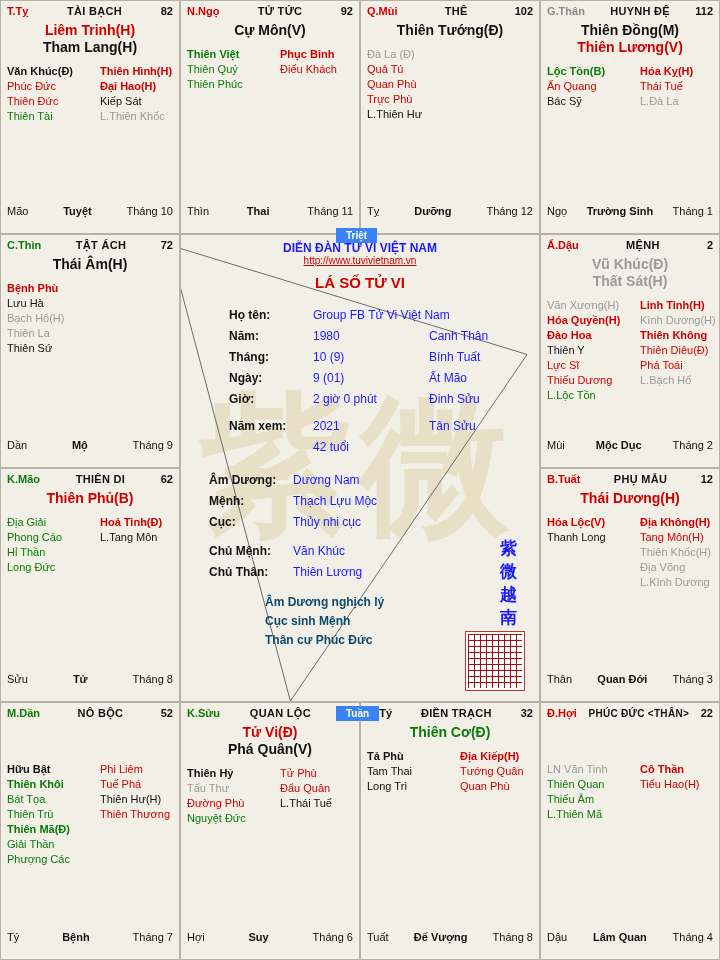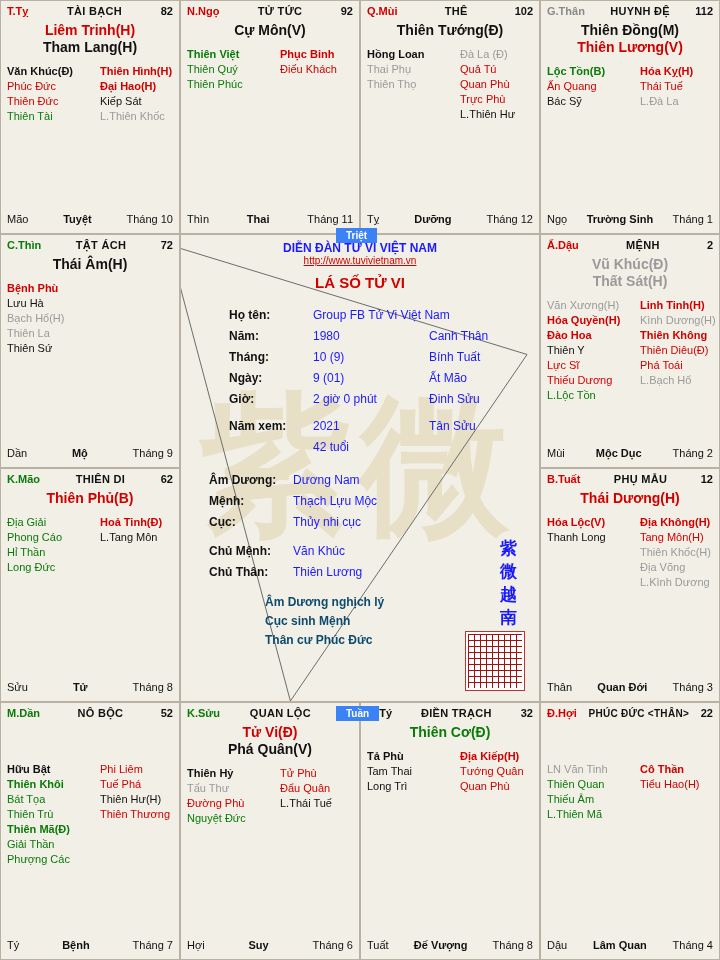--- a/index.html
+++ b/index.html
@@ -59,21 +59,21 @@
     margin-top:8px;
     font-size:11px;
     line-height:15px;
   }
   .stars .col{flex:1;min-width:0;}
   .stars .col div{white-space:nowrap;}
   .bold{font-weight:bold;}
   
   .p-foot{
     position:absolute;
-    left:6px;right:6px;bottom:8px;
+    left:6px;right:6px;bottom:16px;
     display:flex;
     justify-content:space-between;
     font-size:11px;
     color:#111;
   }
   .p-foot .mid{font-weight:bold;}
   
   .center-wrap{
     grid-column:2 / span 2;
     grid-row:2 / span 2;
@@ -221,25 +221,20 @@
     <div class="p-head">
       <span class="cung red">Q.Mùi</span>
       <span class="name">THÊ</span>
       <span class="num">102</span>
     </div>
     <div class="chinh">
       <div class="black">Thiên Tướng(Đ)</div>
     </div>
     <div class="stars">
       <div class="col">
-        <div class="black bold">Hồng Loan</div>
-        <div class="gray">Thai Phụ</div>
-        <div class="gray">Thiên Thọ</div>
-      </div>
-      <div class="col">
         <div class="gray">Đà La (Đ)</div>
         <div class="red">Quả Tú</div>
         <div class="red">Quan Phù</div>
         <div class="red">Trực Phù</div>
         <div class="black">L.Thiên Hư</div>
       </div>
     </div>
     <div class="p-foot">
       <span>Tỵ</span>
       <span class="mid">Dưỡng</span>

